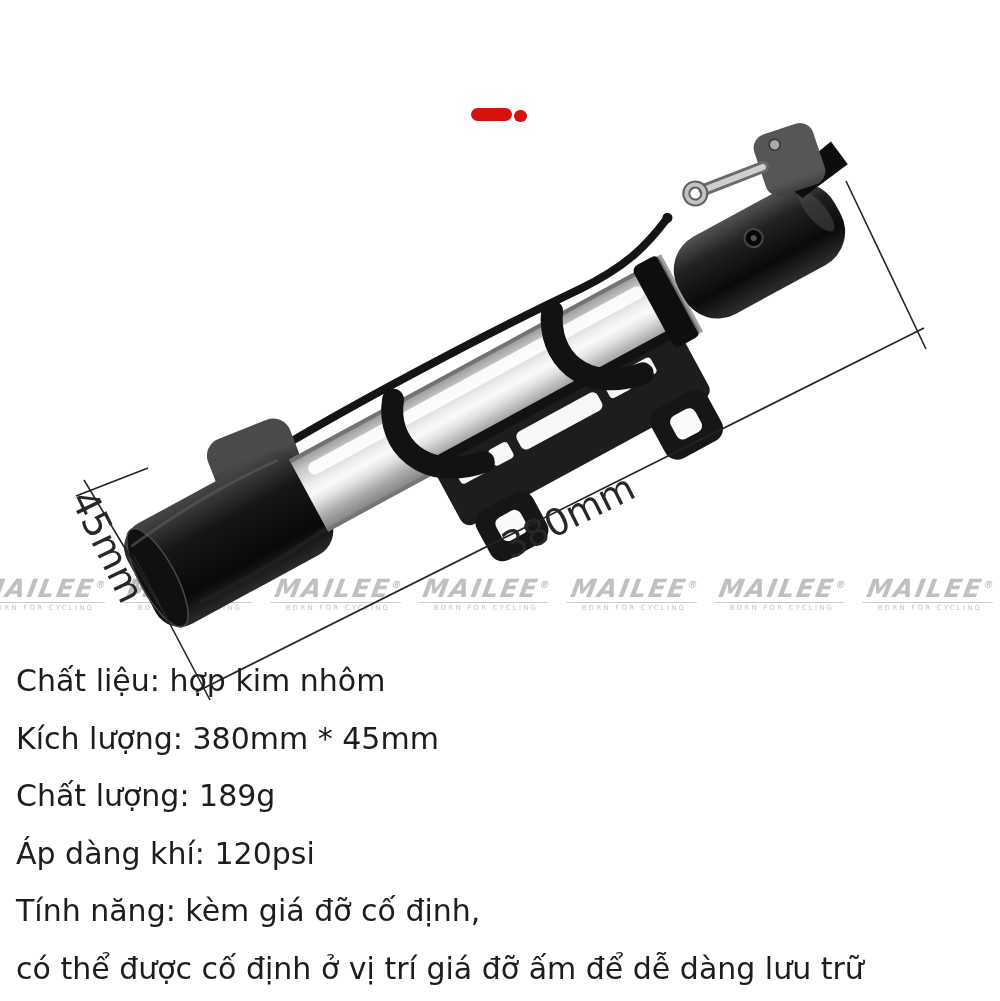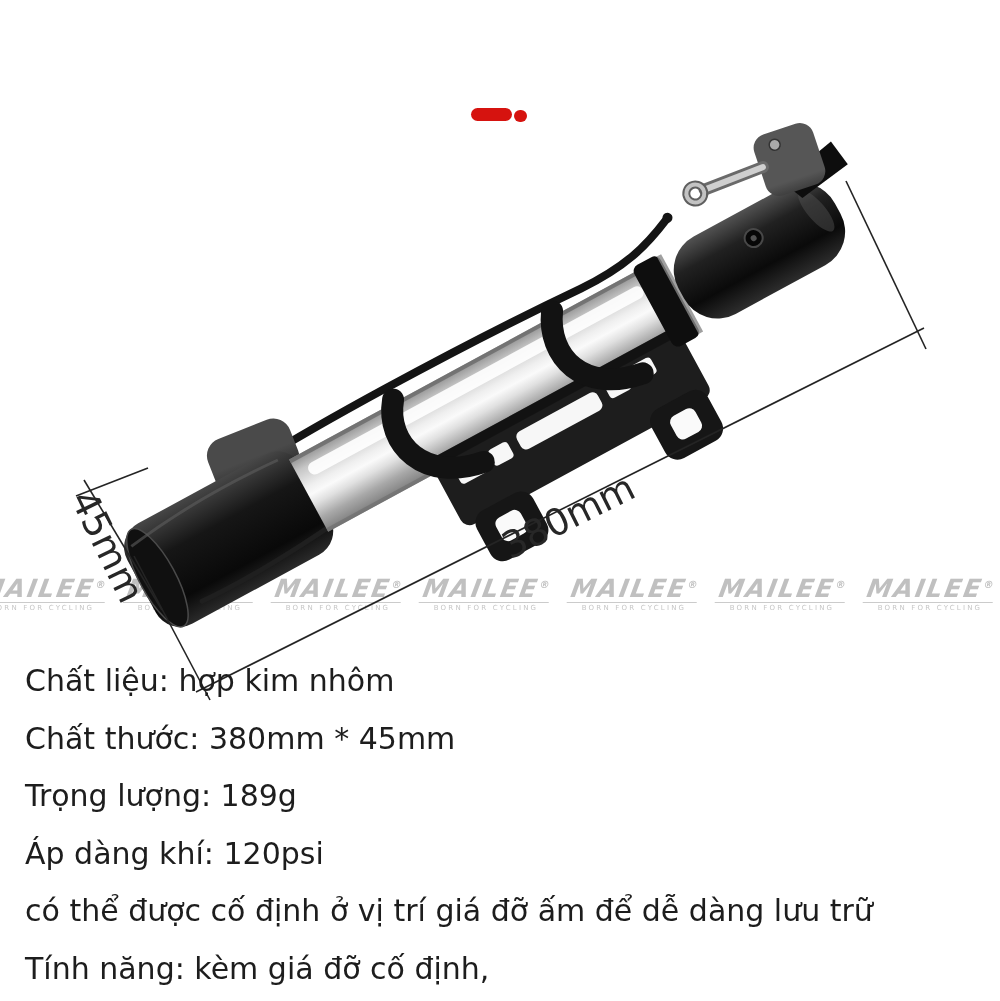--- a/index.html
+++ b/index.html
@@ -23,21 +23,21 @@
     margin-top:2px;font-size:7px;letter-spacing:2.2px;color:#c6c6c6;font-weight:400;
   }
   
   .red-dash{position:absolute;left:471px;top:108px;width:41px;height:13px;border-radius:7px;background:#d6130f;z-index:3;}
   .red-dot{position:absolute;left:514px;top:110px;width:13px;height:12px;border-radius:7px;background:#d6130f;z-index:3;}
   
   .pump-svg{position:absolute;left:0;top:0;z-index:2;}
   .dim-label{font-family:"DejaVu Sans","Liberation Sans",sans-serif;font-size:37px;fill:#272727;}
   
   .specs{
-    position:absolute;left:25px;top:652px;width:970px;z-index:3;
+    position:absolute;left:16px;top:652px;width:970px;z-index:3;
     color:#1d1d1d;font-size:30px;line-height:57.5px;white-space:nowrap;
   }
 </style>
 </head>
 <body>
 
 <div class="stage">
 
   <div class="watermark-row">
     <div class="watermark">
@@ -154,20 +154,20 @@
       <line x1="148" y1="468" x2="76" y2="496"></line>
       <line x1="196" y1="692" x2="924" y2="328"></line>
       <line x1="846" y1="181" x2="926" y2="349"></line>
     </g>
     <text class="dim-label" x="96" y="552" text-anchor="middle" transform="rotate(64 96 552)">45mm</text>
     <text class="dim-label" x="574" y="528" text-anchor="middle" transform="rotate(-26.5 574 528)">380mm</text>
   </svg>
 
   <div class="specs">
     <div>Chất liệu: hợp kim nhôm</div>
-    <div>Chất thước: 380mm * 45mm</div>
-    <div>Trọng lượng: 189g</div>
+    <div>Kích lượng: 380mm * 45mm</div>
+    <div>Chất lượng: 189g</div>
     <div>Áp dàng khí: 120psi</div>
+    <div>Tính năng: kèm giá đỡ cố định,</div>
     <div>có thể được cố định ở vị trí giá đỡ ấm để dễ dàng lưu trữ</div>
-    <div>Tính năng: kèm giá đỡ cố định,</div>
   </div>
 
 </div>
 
 </body></html>

